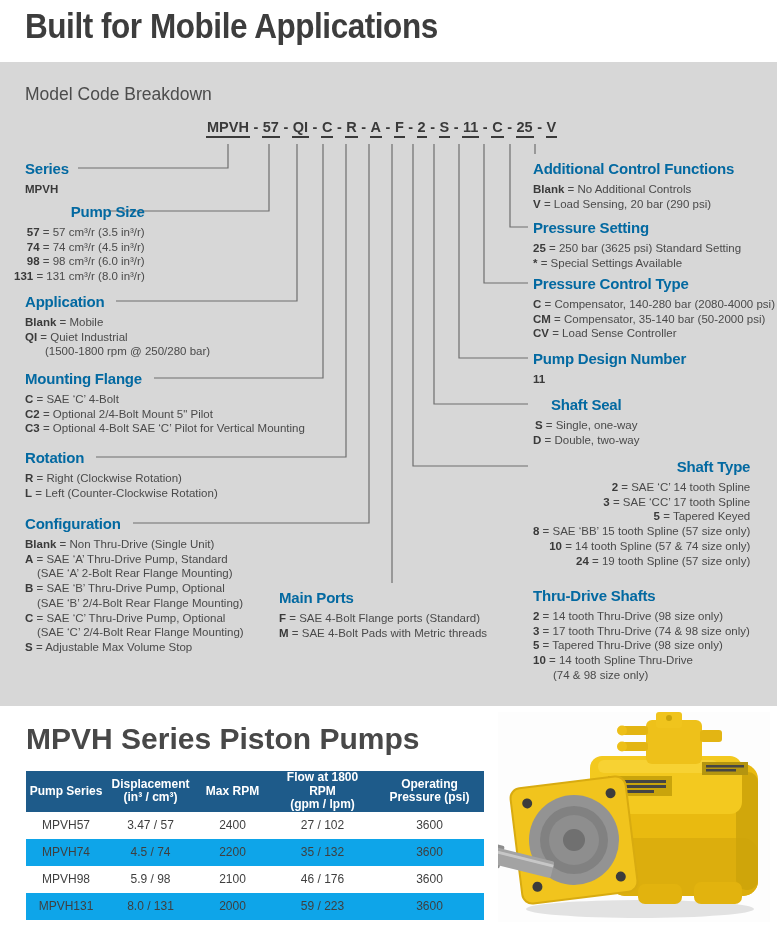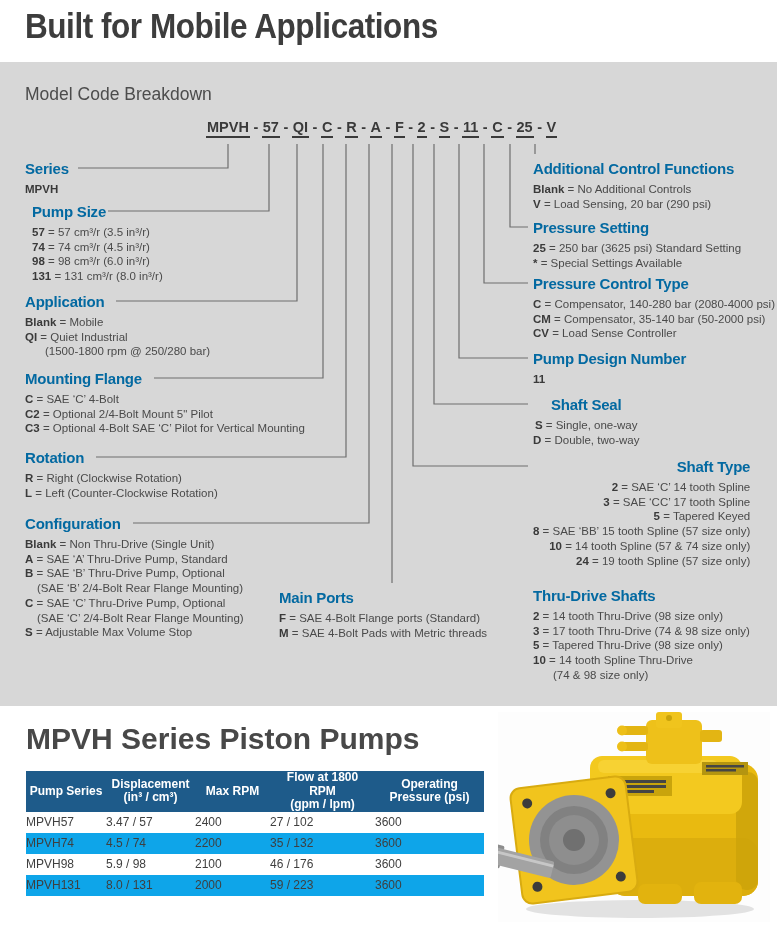--- a/index.html
+++ b/index.html
@@ -26,21 +26,21 @@
   .ln { font-size:11.5px; line-height:14.7px; color:#4a4a4a; white-space:nowrap; }
   .ln b { color:#3a3a3a; }
   .ind { padding-left:20px; }
   .ind-sm { padding-left:12px; }
 
   .bottom-title { position:absolute; left:26px; top:722px; font-size:30px; color:#484848; white-space:nowrap; }
 
   .ptable { position:absolute; left:26px; top:771px; width:458px; border-collapse:collapse; table-layout:fixed; }
   .ptable th { background:#1e5b8a; color:#fff; font-size:12px; font-weight:700;
                height:33px; vertical-align:middle; text-align:center; line-height:13.5px; padding:0 2px; }
-  .ptable td { font-size:12px; color:#3f3f3f; text-align:left; height:21px; background:#fff; }
+  .ptable td { font-size:12px; color:#3f3f3f; text-align:center; height:27px; background:#fff; }
   .ptable tr.alt td { background:#0ea5e9; }
 
   .pump-wrap { position:absolute; left:498px; top:712px; width:272px; height:210px; }
 </style>
 </head>
 <body>
 
 <div class="page">
 
   <h1 class="top-title">Built for Mobile Applications</h1>
@@ -92,21 +92,21 @@
         <path d="M510 82 L510 165 L528 165"></path>
         <path d="M535 82 L535 92"></path>
       </g>
     </svg>
 
     <div class="sec" style="left:25px;top:98px;">
       <div class="sec-h">Series</div>
       <div class="ln"><b>MPVH</b> <span></span></div>
     </div>
 
-    <div class="sec" style="left:32px;top:141px;">
+    <div class="sec" style="left:14px;top:141px;text-align:right;">
       <div class="sec-h">Pump Size</div>
       <div class="ln"><b>57</b> <span>= 57 cm³/r (3.5 in³/r)</span></div>
       <div class="ln"><b>74</b> <span>= 74 cm³/r (4.5 in³/r)</span></div>
       <div class="ln"><b>98</b> <span>= 98 cm³/r (6.0 in³/r)</span></div>
       <div class="ln"><b>131</b> <span>= 131 cm³/r (8.0 in³/r)</span></div>
     </div>
 
     <div class="sec" style="left:25px;top:231px;">
       <div class="sec-h">Application</div>
       <div class="ln"><b>Blank</b> <span>= Mobile</span></div>
@@ -124,20 +124,21 @@
     <div class="sec" style="left:25px;top:387px;">
       <div class="sec-h">Rotation</div>
       <div class="ln"><b>R</b> <span>= Right (Clockwise Rotation)</span></div>
       <div class="ln"><b>L</b> <span>= Left (Counter-Clockwise Rotation)</span></div>
     </div>
 
     <div class="sec" style="left:25px;top:453px;">
       <div class="sec-h">Configuration</div>
       <div class="ln"><b>Blank</b> <span>= Non Thru-Drive (Single Unit)</span></div>
       <div class="ln"><b>A</b> <span>= SAE ‘A’ Thru-Drive Pump, Standard</span></div>
+      <div class="ln ind-sm"><span>(SAE ‘A’ 2-Bolt Rear Flange Mounting)</span></div>
       <div class="ln"><b>B</b> <span>= SAE ‘B’ Thru-Drive Pump, Optional</span></div>
       <div class="ln ind-sm"><span>(SAE ‘B’ 2/4-Bolt Rear Flange Mounting)</span></div>
       <div class="ln"><b>C</b> <span>= SAE ‘C’ Thru-Drive Pump, Optional</span></div>
       <div class="ln ind-sm"><span>(SAE ‘C’ 2/4-Bolt Rear Flange Mounting)</span></div>
       <div class="ln"><b>S</b> <span>= Adjustable Max Volume Stop</span></div>
     </div>
 
     <div class="sec" style="left:279px;top:527px;">
       <div class="sec-h">Main Ports</div>
       <div class="ln"><b>F</b> <span>= SAE 4-Bolt Flange ports (Standard)</span></div>

